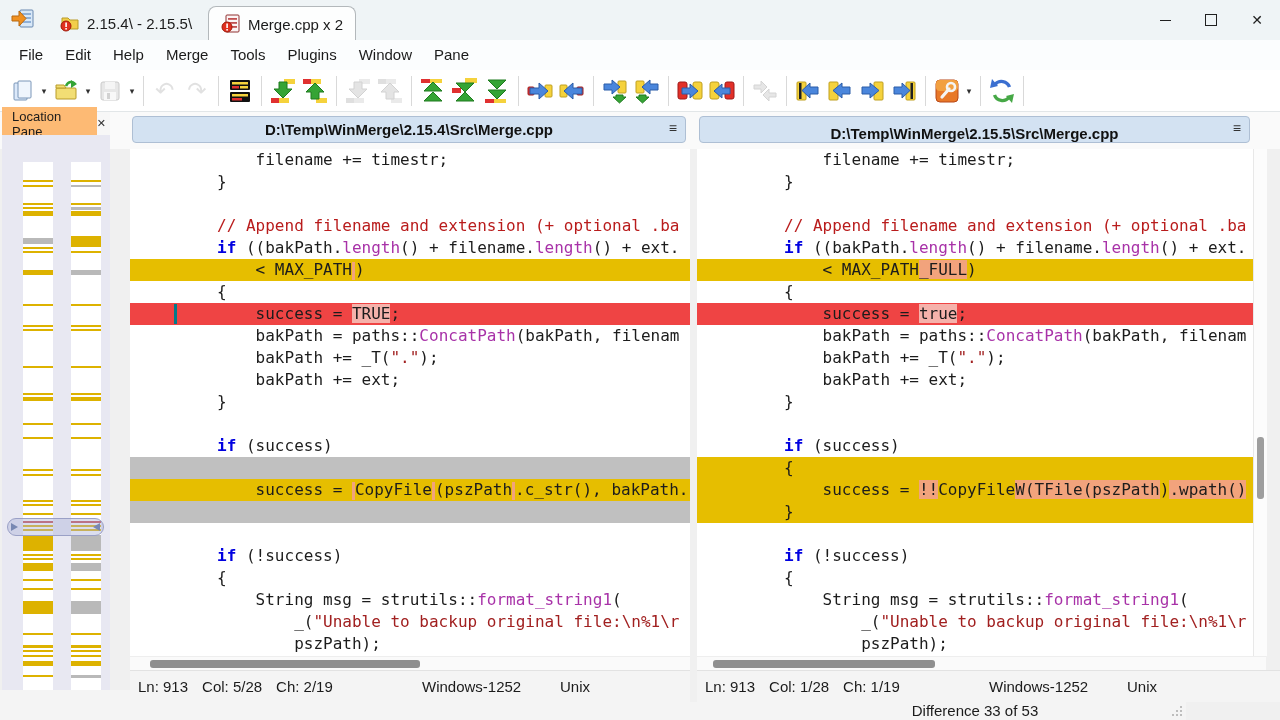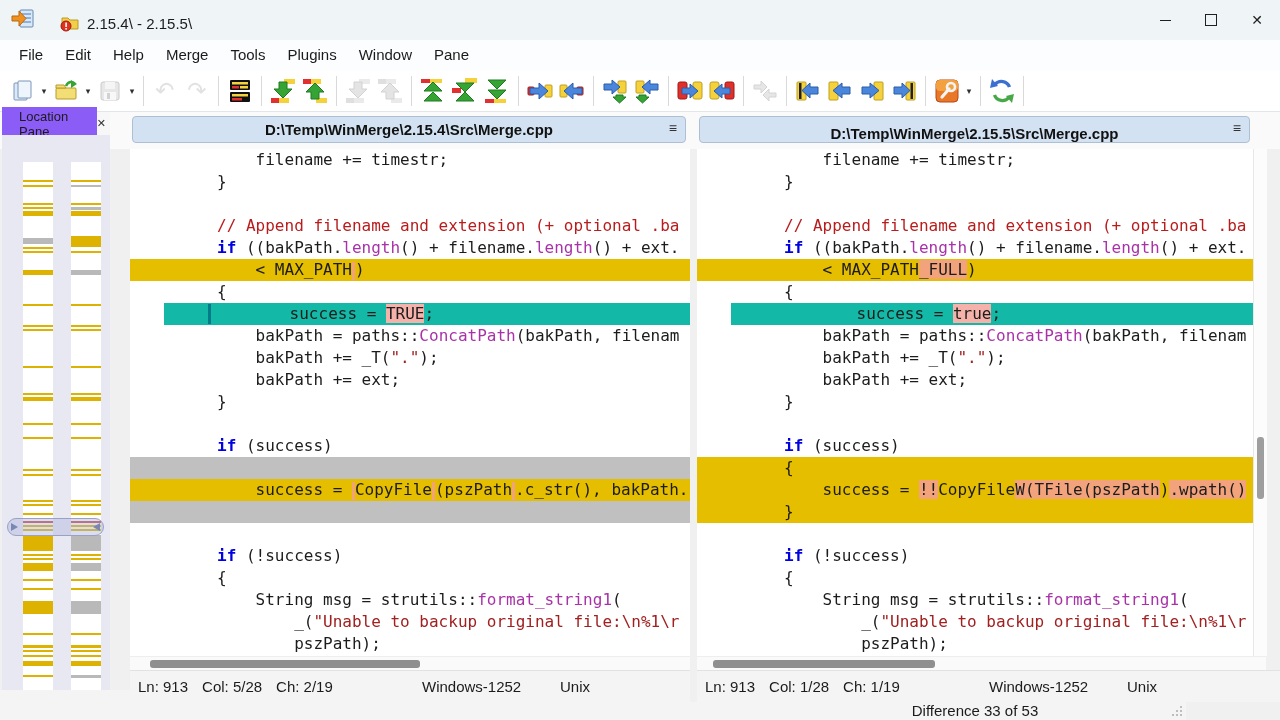--- a/index.html
+++ b/index.html
@@ -33,21 +33,21 @@
          font-size:9px;color:#303030;}
   .tb-sep{width:1px;height:30px;background:#D9D9D9;margin:0 5px;}
   .tb-glyph{font-size:23px;color:#BDBDBD;font-family:"DejaVu Sans",sans-serif;line-height:1;}
   
   .main{position:absolute;left:0;top:112px;width:1280px;height:608px;background:#F0F0F0;}
   .hdrstrip{position:absolute;left:0;top:0;width:1280px;height:37px;background:#FAFAFA;}
   
   .locpane{position:absolute;left:2px;top:0;width:108px;height:578px;}
   .loc-header{position:absolute;left:0;top:0;width:108px;height:23px;background:#F7F7F7;
               display:flex;align-items:center;}
-  .loc-title{background:#8b5cf6;font-size:13px;color:#1b1b1b;padding:2px 17px;}
+  .loc-title{background:#fdba74;font-size:13px;color:#1b1b1b;padding:2px 10px;}
   .loc-close{margin-left:auto;margin-right:4px;font-size:11px;color:#333;}
   .loc-body{position:absolute;left:0;top:23px;width:108px;height:555px;background:#E8E8F2;}
   .loc-bar{position:absolute;top:27px;width:30px;height:546px;background:#FFFFFF;}
   .loc-bar.l{left:21px;} .loc-bar.r{left:69px;}
   .strip{position:absolute;left:0;right:0;}
   .strip-g{background:#DDB200;} .strip-a{background:#B9B9B9;} .strip-r{background:#C84848;}
   .loc-marker{position:absolute;left:5px;top:383px;width:97px;height:18px;background:rgba(170,176,216,.42);
               border:1px solid #9AA0C6;border-radius:9px;box-sizing:border-box;}
   .loc-marker .tri-l{position:absolute;left:3px;top:4px;width:0;height:0;
        border-left:7px solid #7888B2;border-top:4px solid transparent;border-bottom:4px solid transparent;}
@@ -57,21 +57,21 @@
   .pane-hdr{position:absolute;top:4px;height:27px;background:#D3E2F2;border:1px solid #AEBFD4;
             border-radius:4px;display:flex;align-items:center;justify-content:center;
             font-size:15px;font-weight:bold;color:#111;box-sizing:border-box;}
   .pane-hdr.left{left:132px;width:554px;} .pane-hdr.right{left:699px;width:551px;align-items:flex-end;}
   .hdr-menu{position:absolute;right:8px;top:3px;font-weight:normal;font-size:14px;color:#333;}
   
   .code{position:absolute;top:37px;height:507px;background:#FFFFFF;overflow:hidden;
         font-family:"DejaVu Sans Mono","Liberation Mono",monospace;font-size:16px;}
   .code.left{left:130px;width:560px;} .code.right{left:697px;width:556px;}
   .cline{position:relative;height:22px;line-height:22px;white-space:pre;padding-left:10px;color:#1c1c1c;}
-  .bg-y{background:#E6BE00;} .bg-r{background:#14b8a6;margin-left:34px;} .bg-g{background:#C0C0C0;}
+  .bg-y{background:#E6BE00;} .bg-r{background:#ef4444;} .bg-g{background:#C0C0C0;}
   .tk-k{color:#0000E0;font-weight:bold;} .tk-c{color:#b91c1c;} .tk-f{color:#A832A8;}
   .tk-s{color:#A12020;} .tk-wd{background:#F2A37C;} .tk-wl{background:#F5B2AB;}
   .wmark{display:inline-block;width:3px;height:18px;background:#F2A37C;vertical-align:middle;}
   .caret{position:absolute;top:1px;width:3px;height:20px;background:#007B8A;}
   
   .vscroll{position:absolute;left:1253px;top:37px;width:14px;height:507px;background:#FCFCFC;
            border-left:1px solid #E8E8E8;box-sizing:border-box;}
   .vthumb{position:absolute;left:3px;top:288px;width:7px;height:62px;background:#9E9E9E;border-radius:3px;}
   .hscroll{position:absolute;top:544px;height:14px;background:#FAFAFA;border-top:1px solid #EEEEEE;box-sizing:border-box;}
   .hscroll.left{left:130px;width:560px;} .hscroll.right{left:697px;width:569px;}
@@ -103,20 +103,32 @@
       <polygon points="2,9 9,9 9,4 16,11.5 9,19 9,14 2,14" fill="#F09020" stroke="#B86810"></polygon>
     </svg>
     <div class="tab inactive">
       <svg width="20" height="20" viewBox="0 0 20 20">
         <path d="M2 5 L8 5 L10 7 L18 7 L18 16 L2 16 Z" fill="#F2CE4A" stroke="#B89B28"></path>
         <circle cx="6" cy="13" r="5" fill="#E03020" stroke="#A01808"></circle>
         <rect x="5.3" y="9.5" width="1.6" height="4.5" fill="#FFF"></rect>
           <rect x="5.3" y="15" width="1.6" height="1.6" fill="#FFF"></rect>
       </svg>
       <span>2.15.4\ - 2.15.5\</span>
+    </div>
+    <div class="tab active">
+      <svg width="20" height="20" viewBox="0 0 20 20">
+        <rect x="5" y="1" width="13" height="17" rx="1" fill="#FBF4F4" stroke="#903030"></rect>
+        <rect x="7" y="4" width="9" height="1.8" fill="#C05050"></rect>
+          <rect x="7" y="8" width="9" height="1.8" fill="#C05050"></rect>
+        <rect x="7" y="12" width="9" height="1.8" fill="#C05050"></rect>
+        <circle cx="6" cy="13" r="5" fill="#E03020" stroke="#A01808"></circle>
+        <rect x="5.3" y="9.5" width="1.6" height="4.5" fill="#FFF"></rect>
+          <rect x="5.3" y="15" width="1.6" height="1.6" fill="#FFF"></rect>
+      </svg>
+      <span>Merge.cpp x 2</span>
     </div>
     <div class="winctl min">
         <span class="glyph-min"></span>
       </div>
     <div class="winctl max">
         <span class="glyph-max"></span>
       </div>
     <div class="winctl cls">
         <span>✕</span>
       </div>

